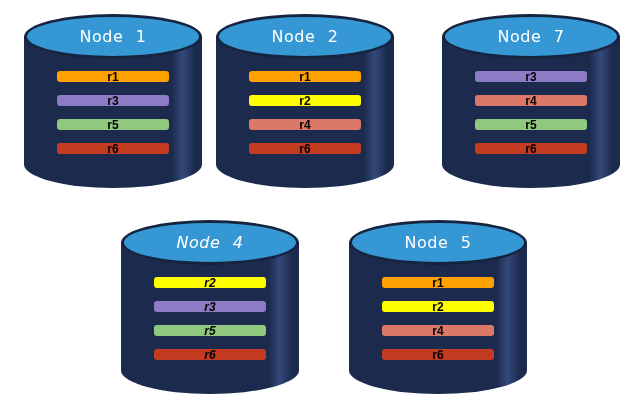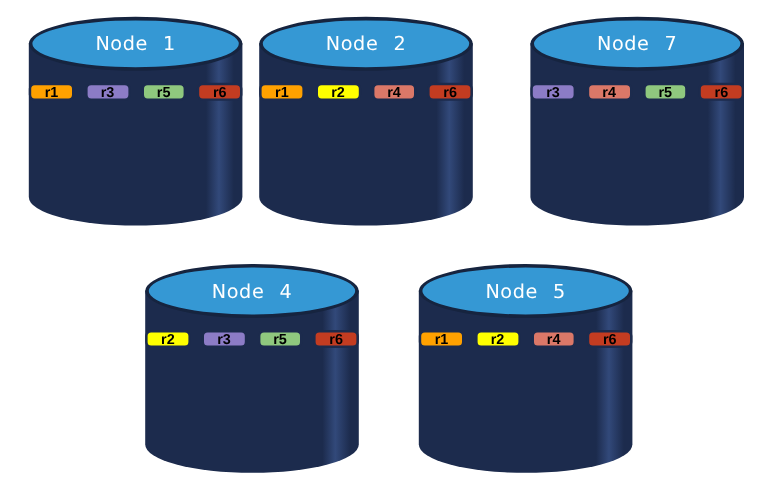--- a/index.html
+++ b/index.html
@@ -50,21 +50,21 @@
     font-size: 16px;
     word-spacing: 7px;
     letter-spacing: 0.5px;
   }
   .bars {
     position: absolute;
     left: 0;
     right: 0;
     top: 59px;
     display: flex;
-    flex-direction: row;
+    flex-direction: column;
     align-items: center;
     gap: 9px;
   }
   .bar {
     width: 116px;
     height: 15px;
     box-sizing: border-box;
     border: 2px solid #1C2B4D;
     border-radius: 5px;
     display: flex;
@@ -113,21 +113,21 @@
       <span class="cyl-title">Node 7</span>
     </div>
     <div class="bars">
       <div class="bar" style="background-color: rgb(140, 124, 198);">r3</div>
       <div class="bar" style="background-color: rgb(219, 120, 104);">r4</div>
       <div class="bar" style="background-color: rgb(143, 200, 126);">r5</div>
       <div class="bar" style="background-color: rgb(195, 60, 33);">r6</div>
     </div>
   </div>
 
-  <div class="cylinder" style="left:121px; top:216px;">
+  <div class="cylinder" style="left:121px; top:216px;font-style:italic;">
     <div class="cyl-body"></div>
     <div class="cyl-top">
       <span class="cyl-title">Node 4</span>
     </div>
     <div class="bars">
       <div class="bar" style="background-color: rgb(255, 255, 0);">r2</div>
       <div class="bar" style="background-color: rgb(140, 124, 198);">r3</div>
       <div class="bar" style="background-color: rgb(143, 200, 126);">r5</div>
       <div class="bar" style="background-color: rgb(195, 60, 33);">r6</div>
     </div>

